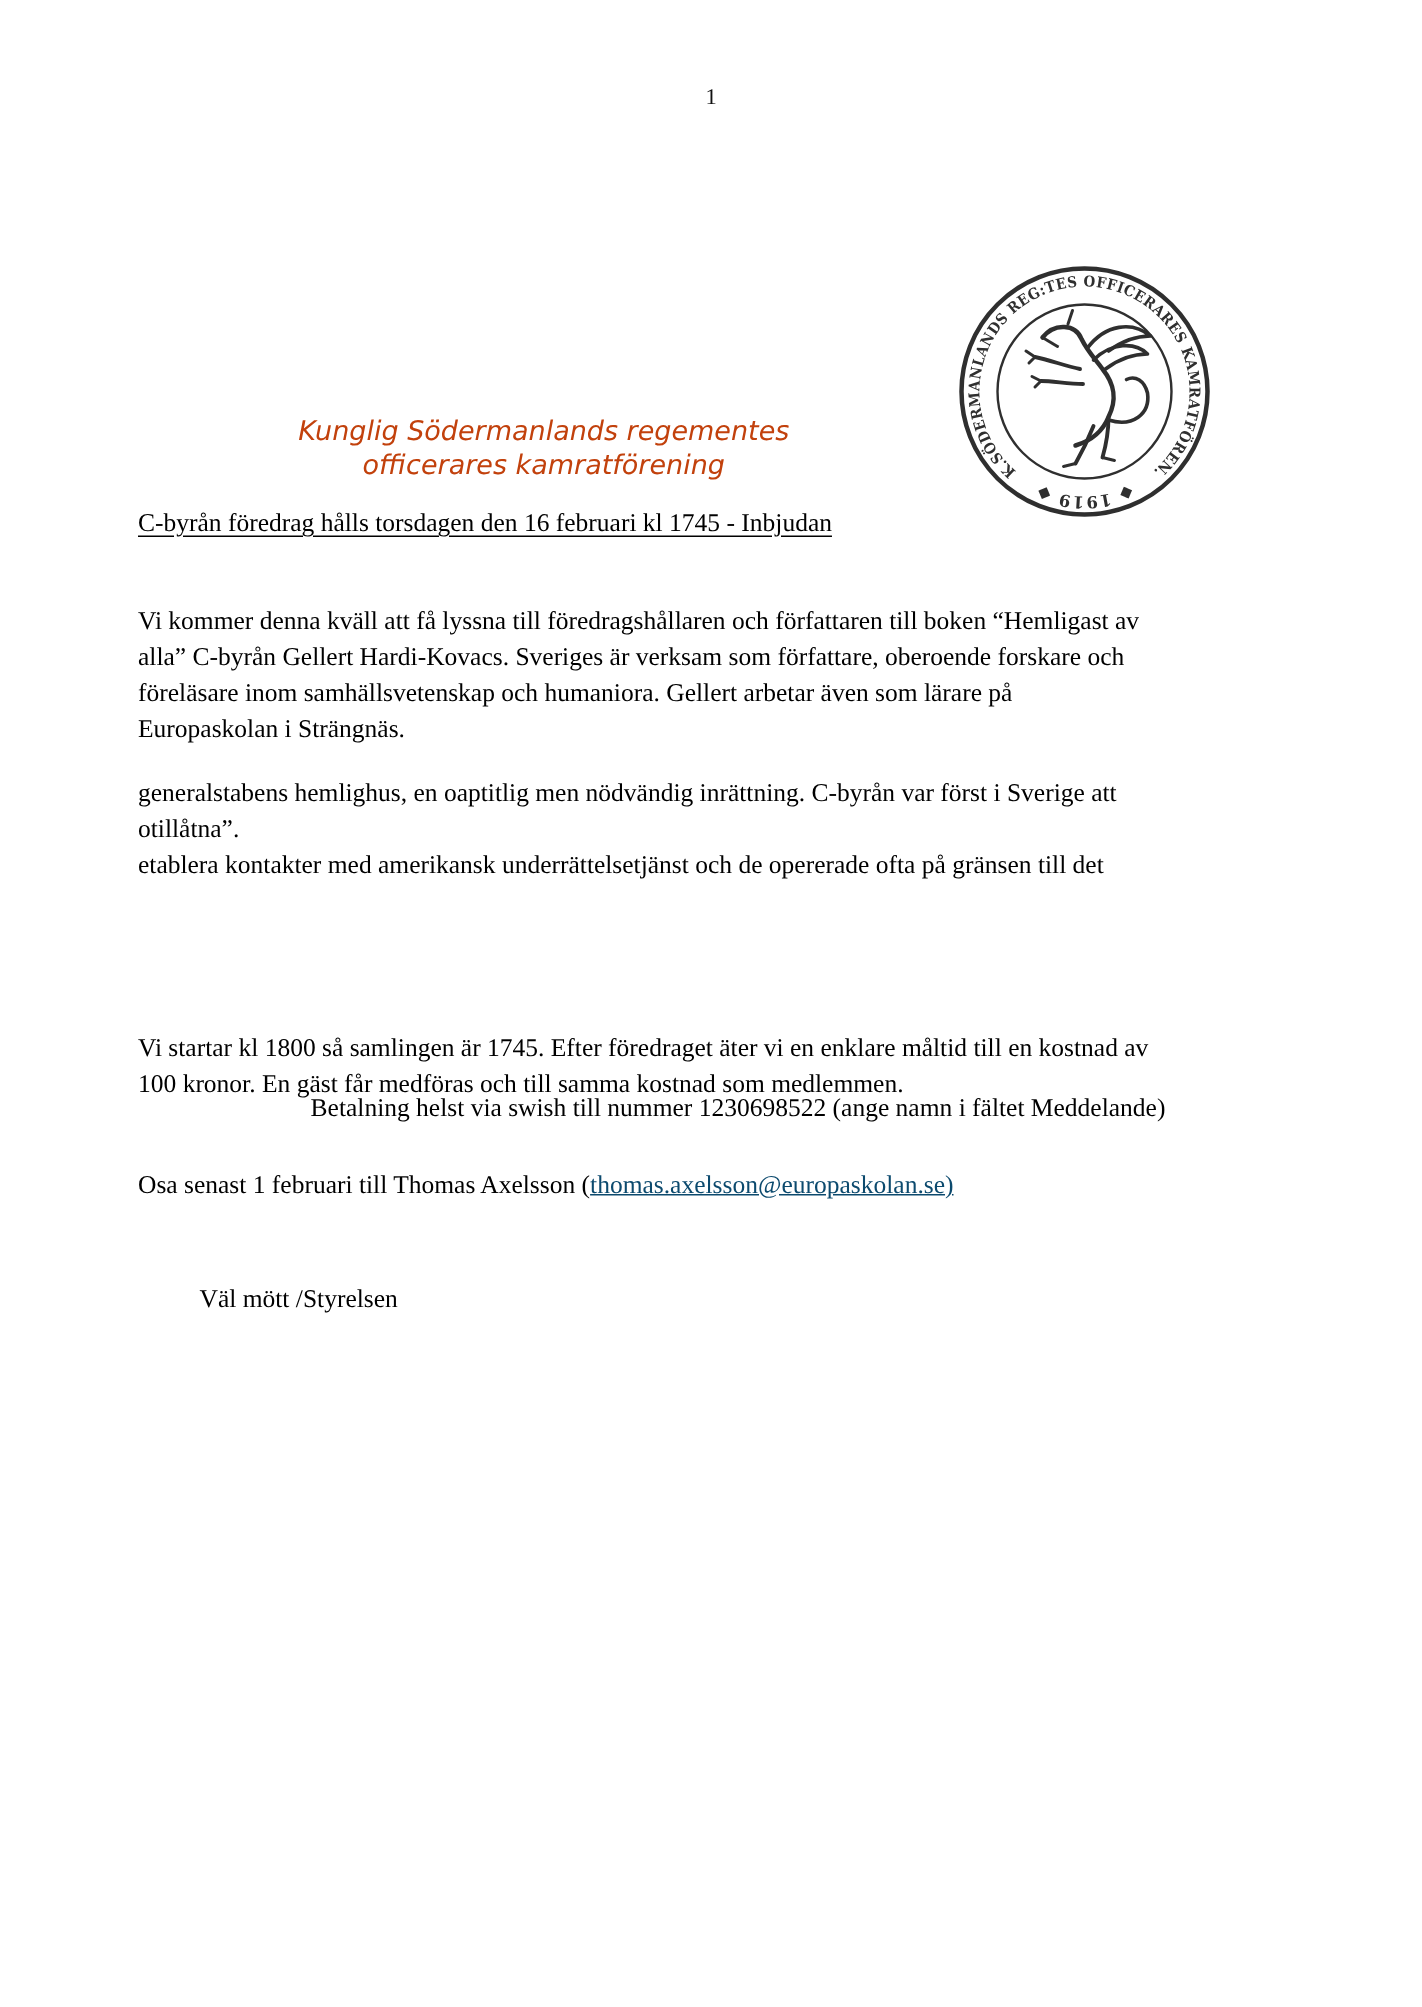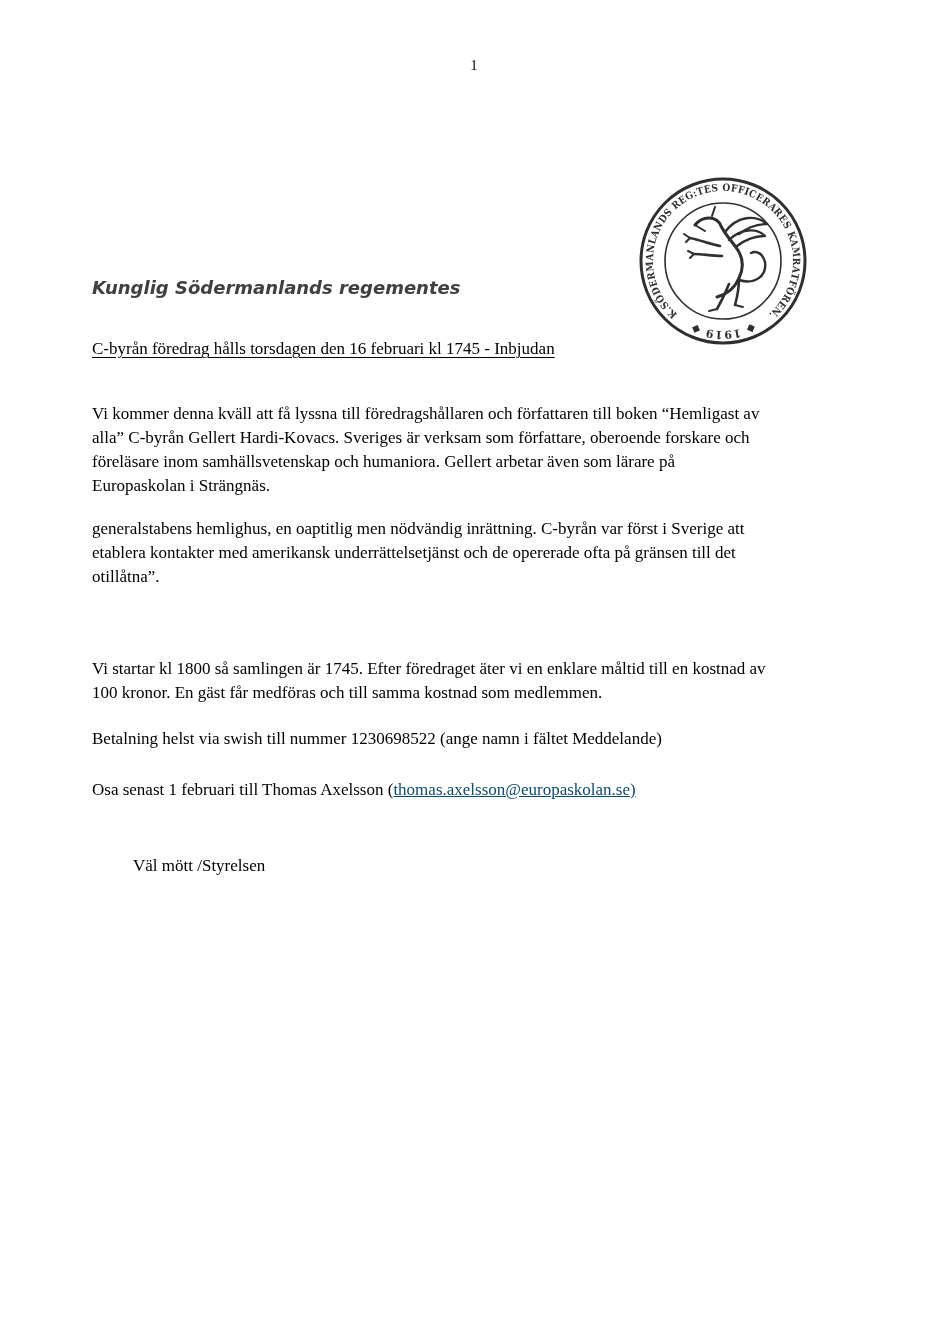--- a/index.html
+++ b/index.html
@@ -23,27 +23,27 @@
     width: 100%;
     text-align: center;
     font-size: 15px;
     color: #111;
   }
   .org-name {
     position: absolute;
     left: 92px;
     top: 276px;
     width: 541px;
-    text-align: left;
+    text-align: center;
     font-family: "DejaVu Sans", sans-serif;
-    font-weight: bold;
+    font-weight: normal;
     font-style: italic;
     font-size: 18px;
     line-height: 23px;
-    color: #404040;
+    color: #c2410c;
   }
   .seal {
     position: absolute;
     left: 632px;
     top: 176px;
     width: 182px;
     height: 170px;
   }
   .doc-heading {
     position: absolute;
@@ -57,22 +57,22 @@
   .para {
     position: absolute;
     left: 92px;
     width: 800px;
     font-size: 17px;
     line-height: 24px;
   }
   .para .line { white-space: nowrap; }
   .p-intro   { top: 402px; }
   .p-quote   { top: 517px; }
-  .p-details { top: 657px; }
-  .p-payment { top: 727px; }
+  .p-details { top: 687px; }
+  .p-payment { top: 727px; text-align: center; }
   .p-rsvp    { top: 778px; }
   .p-signoff { top: 854px; margin-left: 41px; }
   .email-link {
     color: #0c4a6e;
     text-decoration: underline;
     cursor: pointer;
   }
   .seal text {
     font-family: "DejaVu Serif", serif;
     font-weight: bold;
@@ -81,20 +81,21 @@
 </style>
 </head>
 <body>
 
 <div class="page">
 
   <div class="page-number">1</div>
 
   <div class="org-name">
     <div>Kunglig Södermanlands regementes</div>
+    <div>officerares kamratförening</div>
   </div>
 
   <svg class="seal" viewBox="0 0 182 170" width="182" height="170" aria-hidden="true">
     <g>
       <circle cx="91" cy="85" r="82" fill="#ffffff" stroke="#2f2f2f" stroke-width="3"></circle>
       <circle cx="91" cy="85" r="58" fill="none" stroke="#2f2f2f" stroke-width="1.6"></circle>
     </g>
     <defs>
       <path id="arcTop" d="M 50.8,142.3 A 70,70 0 1,1 131.2,142.3" fill="none"></path>
       <path id="arcBot" d="M 131.2,142.3 A 70,70 0 0,1 50.8,142.3" fill="none"></path>
@@ -133,22 +134,22 @@
 
   <div class="para p-intro">
     <div class="line">Vi kommer denna kväll att få lyssna till föredragshållaren och författaren till boken “Hemligast av</div>
     <div class="line">alla” C-byrån Gellert Hardi-Kovacs. Sveriges är verksam som författare, oberoende forskare och</div>
     <div class="line">föreläsare inom samhällsvetenskap och humaniora. Gellert arbetar även som lärare på</div>
     <div class="line">Europaskolan i Strängnäs.</div>
   </div>
 
   <div class="para p-quote">
     <div class="line">generalstabens hemlighus, en oaptitlig men nödvändig inrättning. C-byrån var först i Sverige att</div>
+    <div class="line">otillåtna”.</div>
     <div class="line">etablera kontakter med amerikansk underrättelsetjänst och de opererade ofta på gränsen till det</div>
-    <div class="line">otillåtna”.</div>
   </div>
 
   <div class="para p-details">
     <div class="line">Vi startar kl 1800 så samlingen är 1745. Efter föredraget äter vi en enklare måltid till en kostnad av</div>
     <div class="line">100 kronor. En gäst får medföras och till samma kostnad som medlemmen.</div>
   </div>
 
   <div class="para p-payment">
     <div class="line">Betalning helst via swish till nummer 1230698522 (ange namn i fältet Meddelande)</div>
   </div>

